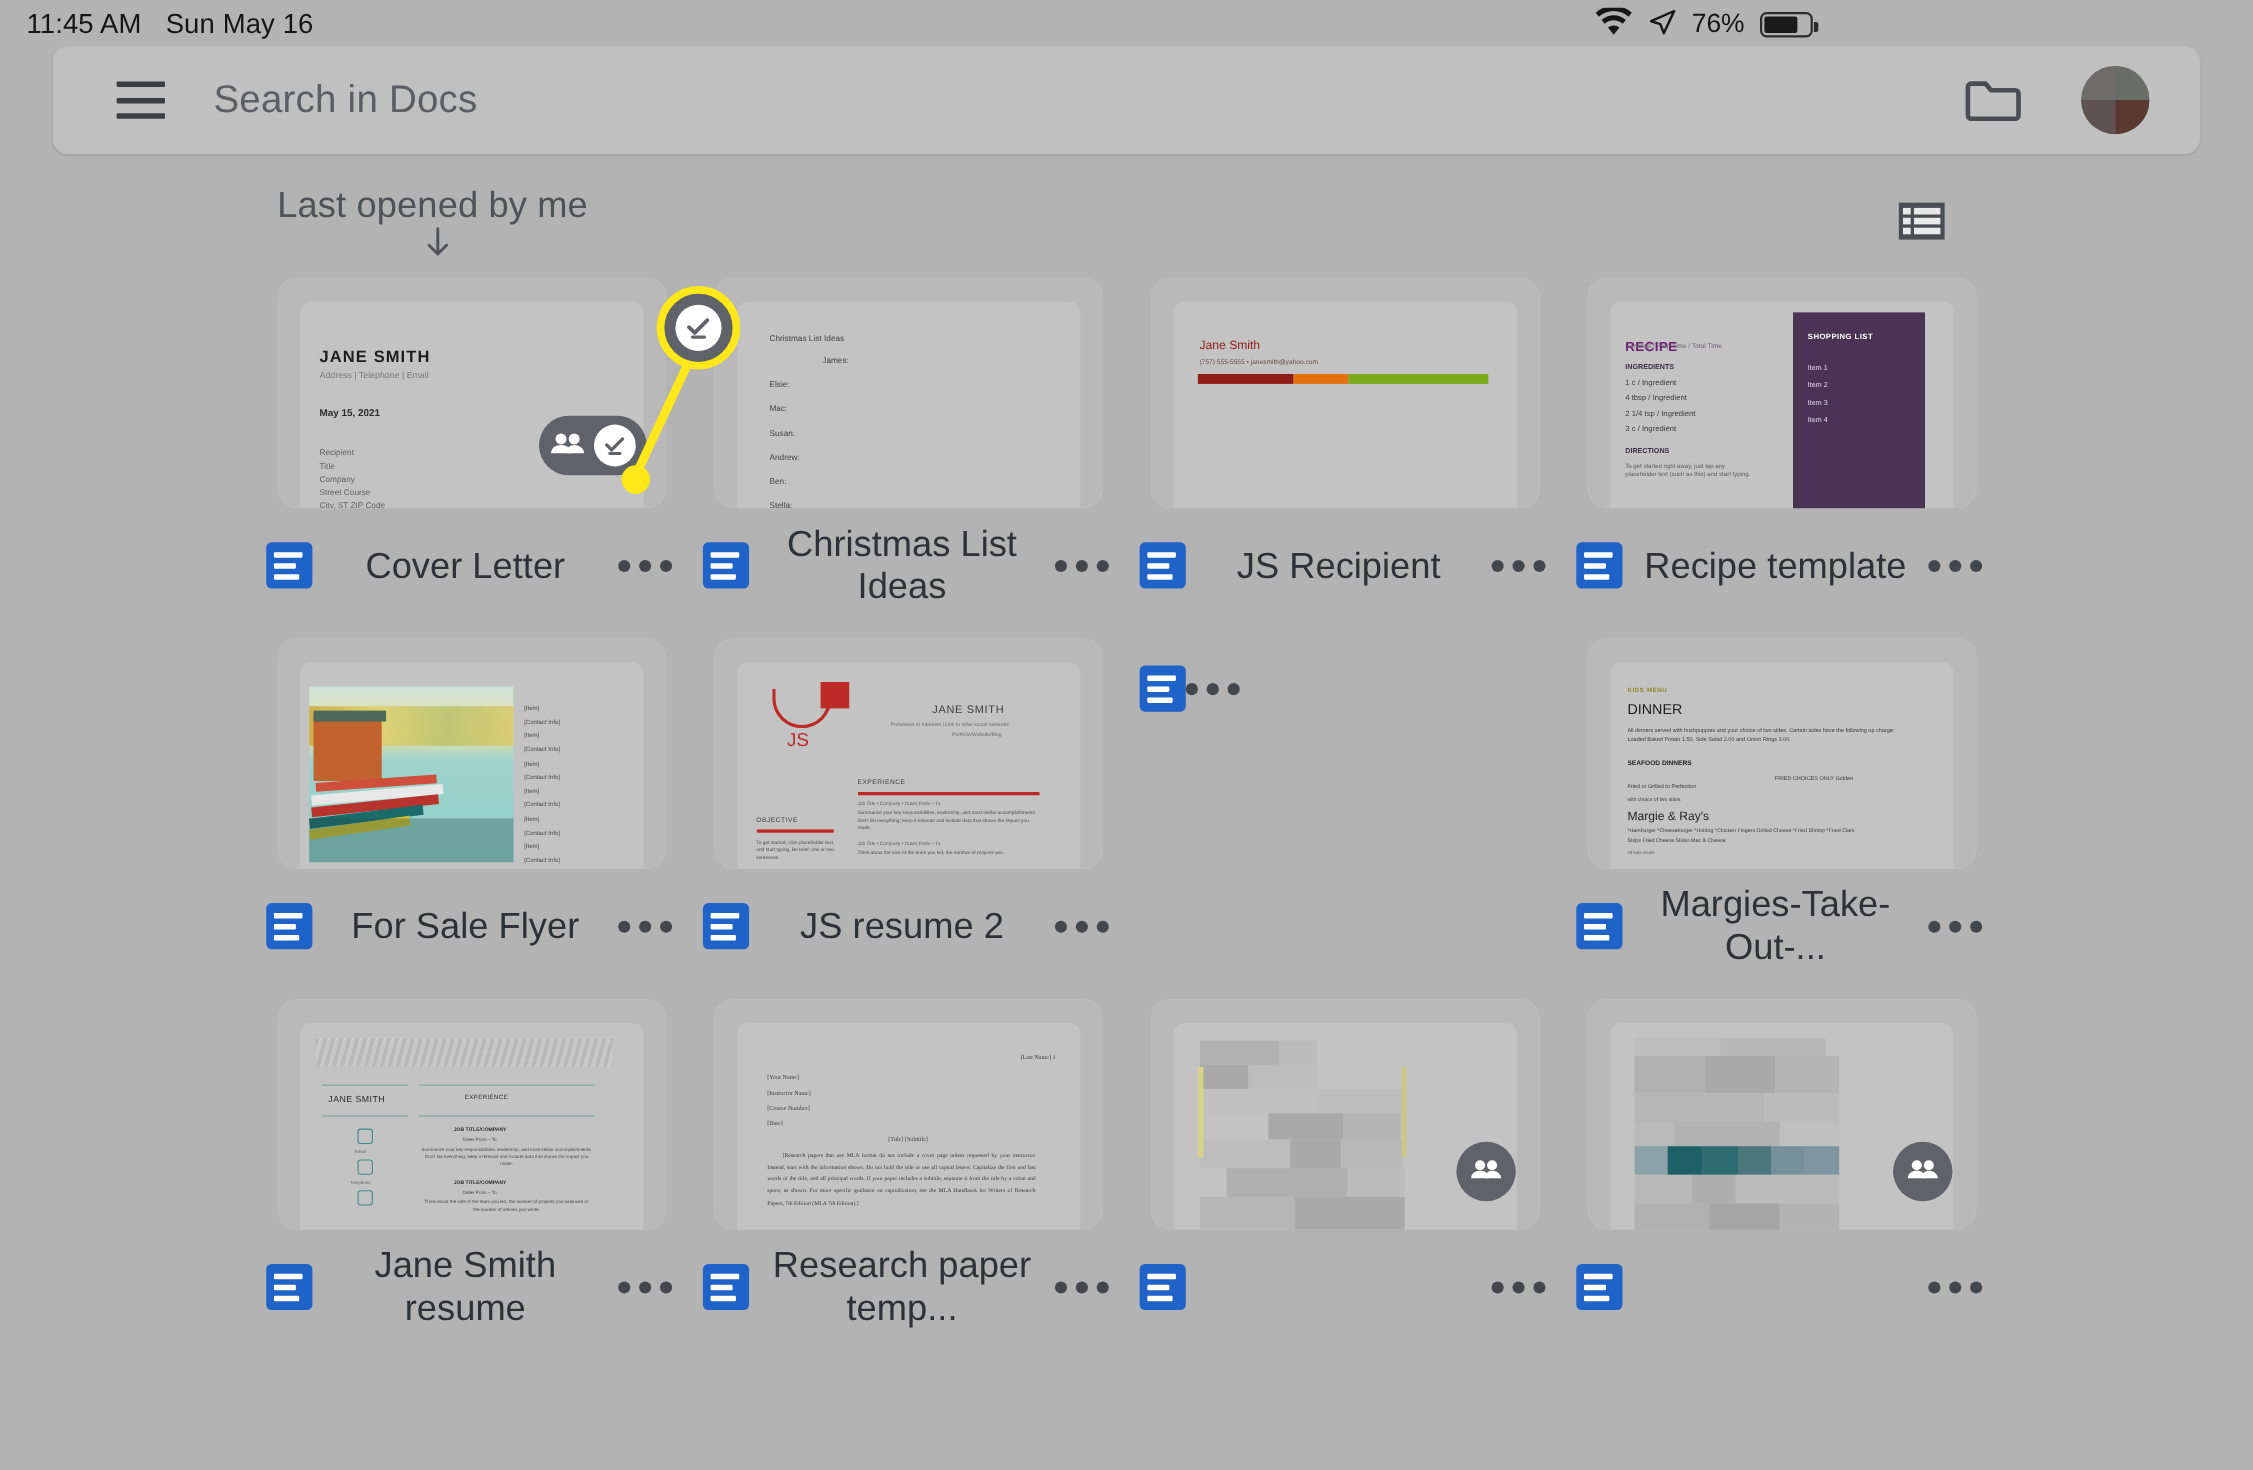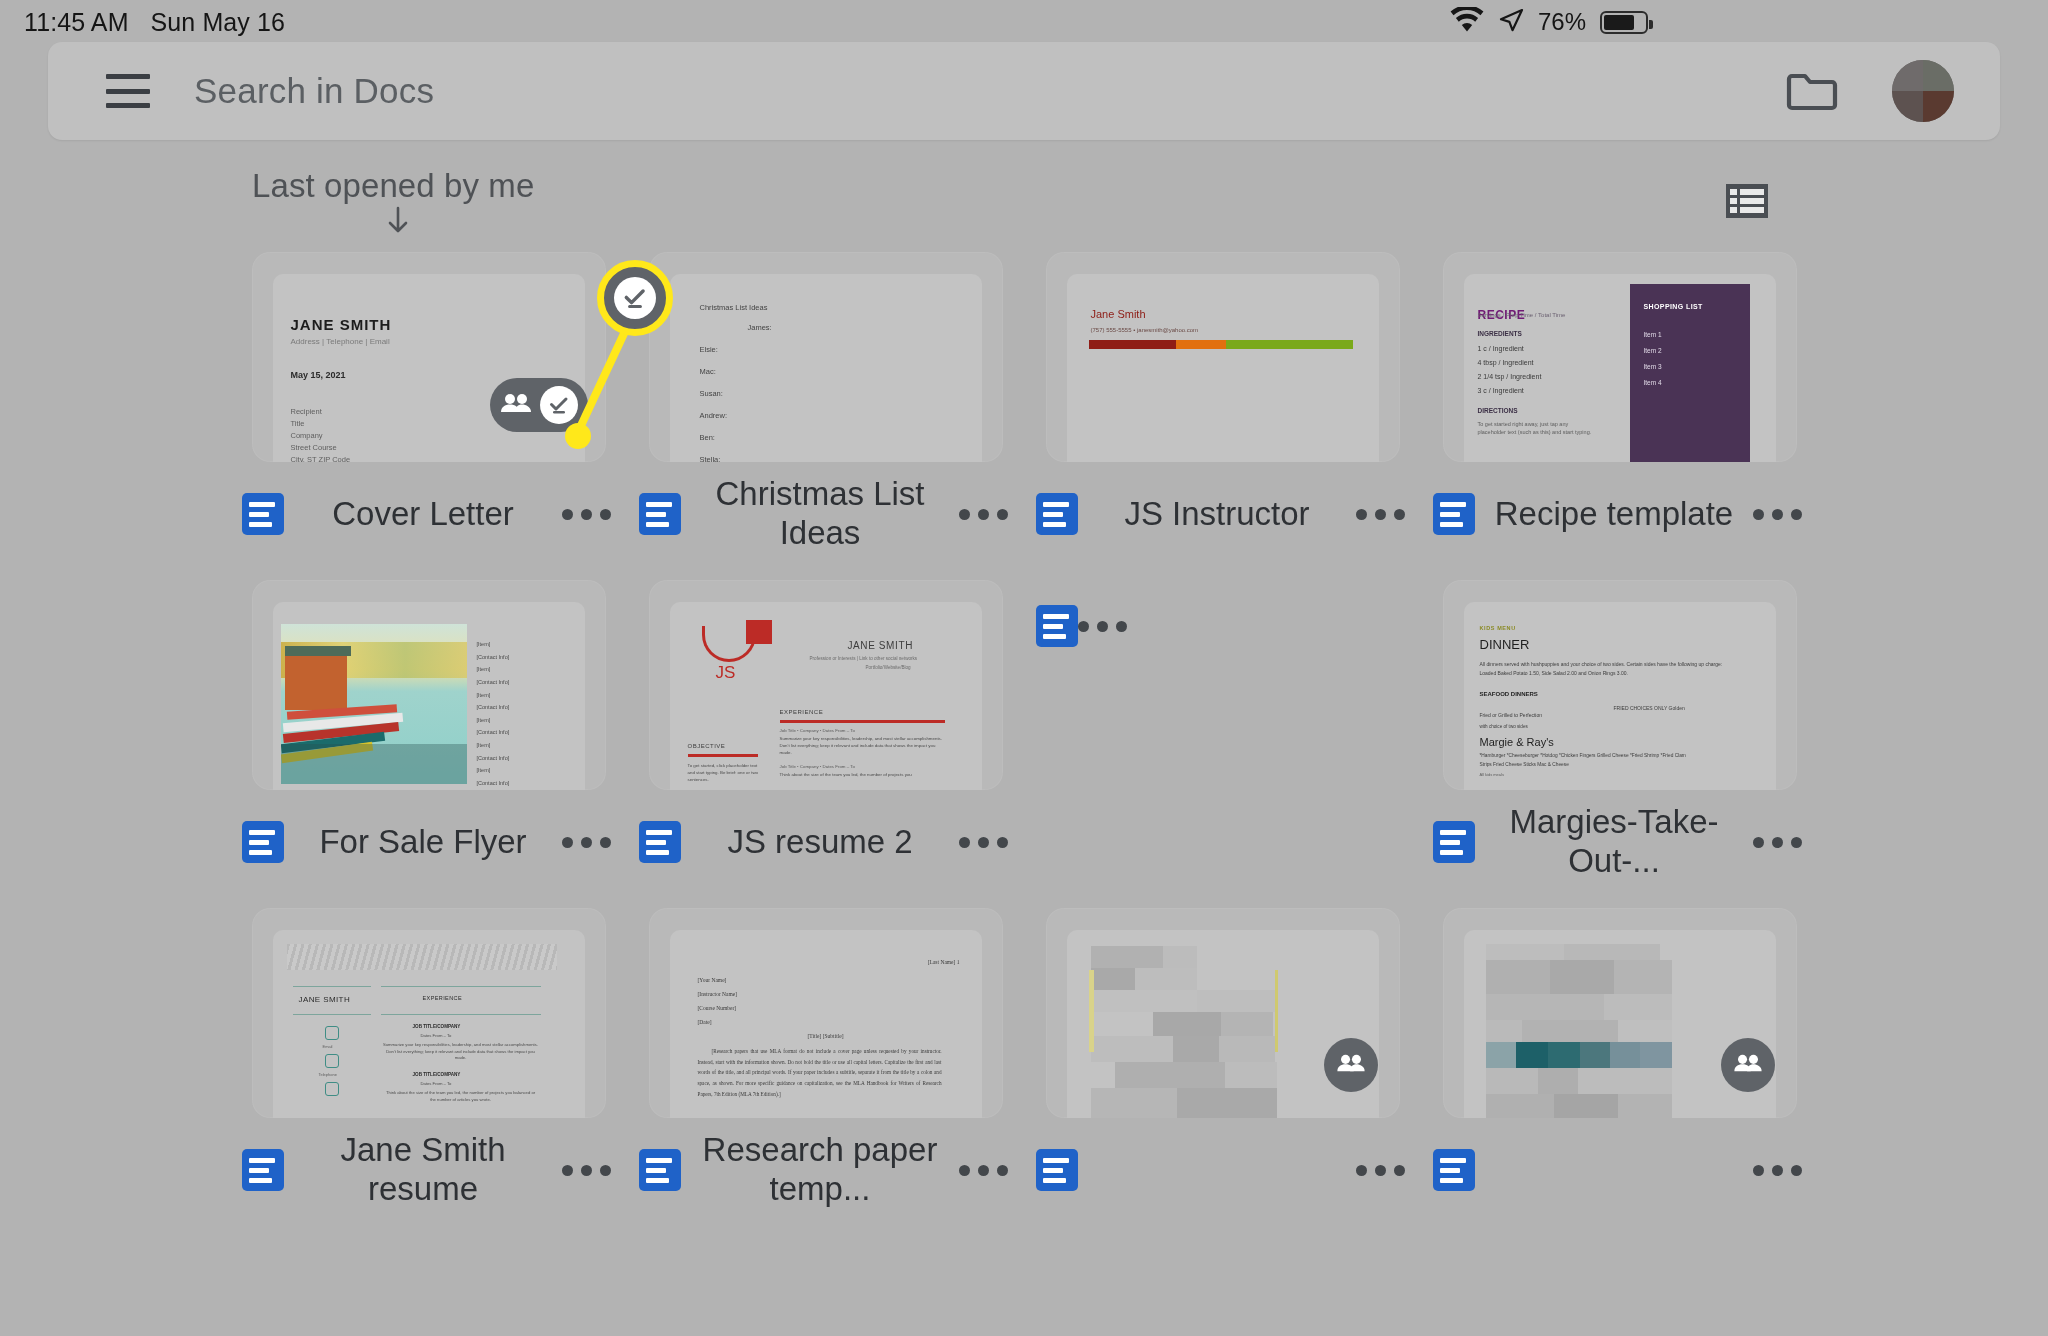--- a/index.html
+++ b/index.html
@@ -306,21 +306,21 @@
           </div>
         </div>
       </div>
     </div>
     <div class="card-meta">
       <span class="doc-icon">
           <i></i>
           <i></i>
           <i></i>
         </span>
-      <span class="card-title">JS Instructor</span>
+      <span class="card-title">JS Recipient</span>
       <span class="more-dots">
           <span></span>
           <span></span>
           <span></span>
         </span>
     </div>
   </div>
 
   <div class="card">
     <div class="card-thumb-wrap">

